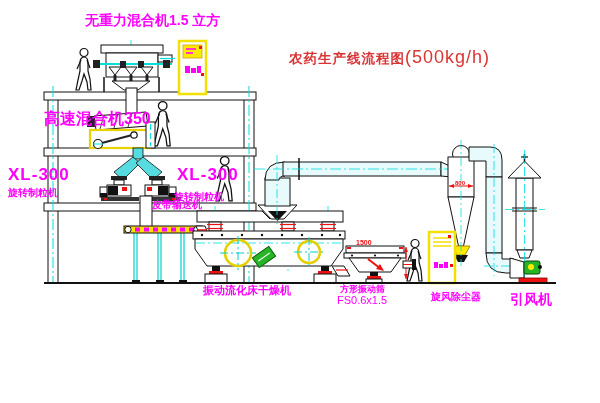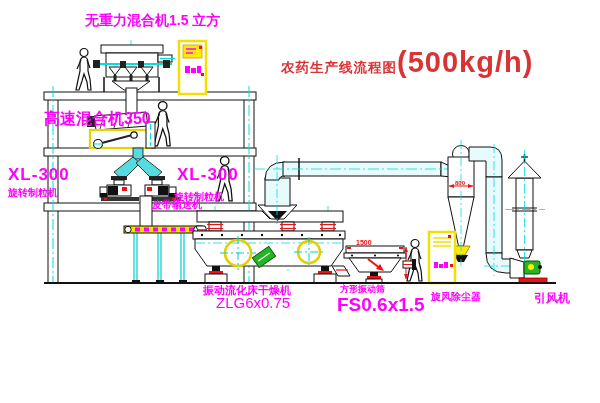--- a/index.html
+++ b/index.html
@@ -2,22 +2,22 @@
 <html><head>
 <meta charset="utf-8">
 <style>
   html,body{margin:0;padding:0;background:#ffffff;}
   #stage{position:relative;width:600px;height:403px;background:#ffffff;overflow:hidden;
          font-family:"Liberation Sans","DejaVu Sans",sans-serif;}
   #lineart{position:absolute;left:0;top:0;z-index:0;}
   .lbl{position:absolute;z-index:2;color:#ff00ff;font-weight:bold;white-space:nowrap;line-height:1;}
   .lbl-red{position:absolute;z-index:2;color:#ee1111;font-weight:bold;white-space:nowrap;line-height:1;}
   .title{position:absolute;z-index:2;color:#d93434;white-space:nowrap;line-height:1;}
-  .title .zh{font-size:13.5px;font-weight:bold;letter-spacing:1px;}
-  .title .cap{font-size:29px;font-weight:700;letter-spacing:1px;}
+  .title .zh{font-size:13.5px;font-weight:bold;letter-spacing:1px;margin-left:8px;}
+  .title .cap{font-size:18px;font-weight:400;letter-spacing:1px;}
 </style>
 </head>
 <body>
 
 <div id="stage">
 
 <svg id="lineart" width="600" height="403" viewBox="0 0 600 403">
   <defs>
     <g id="person-shape">
       <circle cx="10" cy="4.5" r="4" fill="#fff" stroke="#111" stroke-width="1.2"></circle>
@@ -297,26 +297,25 @@
 
 <div class="lbl" style="left:8px;top:166px;font-size:17px;letter-spacing:1px;">XL-300</div>
 <div class="lbl" style="left:8px;top:188px;font-size:10px;">旋转制粒机</div>
 
 <div class="lbl" style="left:177px;top:166px;font-size:17px;letter-spacing:1px;">XL-300</div>
 <div class="lbl" style="left:174px;top:192px;font-size:10px;">旋转制粒机</div>
 
 <div class="lbl" style="left:152px;top:200px;font-size:10px;">皮带输送机</div>
 
 <div class="lbl" style="left:203px;top:285px;font-size:11px;">振动流化床干燥机</div>
-<div class="lbl" style="left:216px;top:295px;font-size:15px;font-weight:400;">ZLG6x0.75</div>
 
 <div class="lbl" style="left:340px;top:285px;font-size:9px;">方形振动筛</div>
-<div class="lbl" style="left:337px;top:295px;font-size:19px;font-weight:700;text-align:right;">FS0.6x1.5</div>
+<div class="lbl" style="left:337px;top:295px;font-size:11px;font-weight:400;text-align:right;">FS0.6x1.5</div>
 
 <div class="lbl" style="left:431px;top:292px;font-size:10px;">旋风除尘器</div>
 
-<div class="lbl" style="left:534px;top:292px;font-size:12px;">引风机</div>
+<div class="lbl" style="left:510px;top:292px;font-size:14px;">引风机</div>
 
 <div class="lbl-red" style="left:356px;top:239px;font-size:7px;">1500</div>
 
 <div class="lbl-red" style="left:455px;top:180px;font-size:6px;">800</div>
 
 </div>
 
 </body></html>

